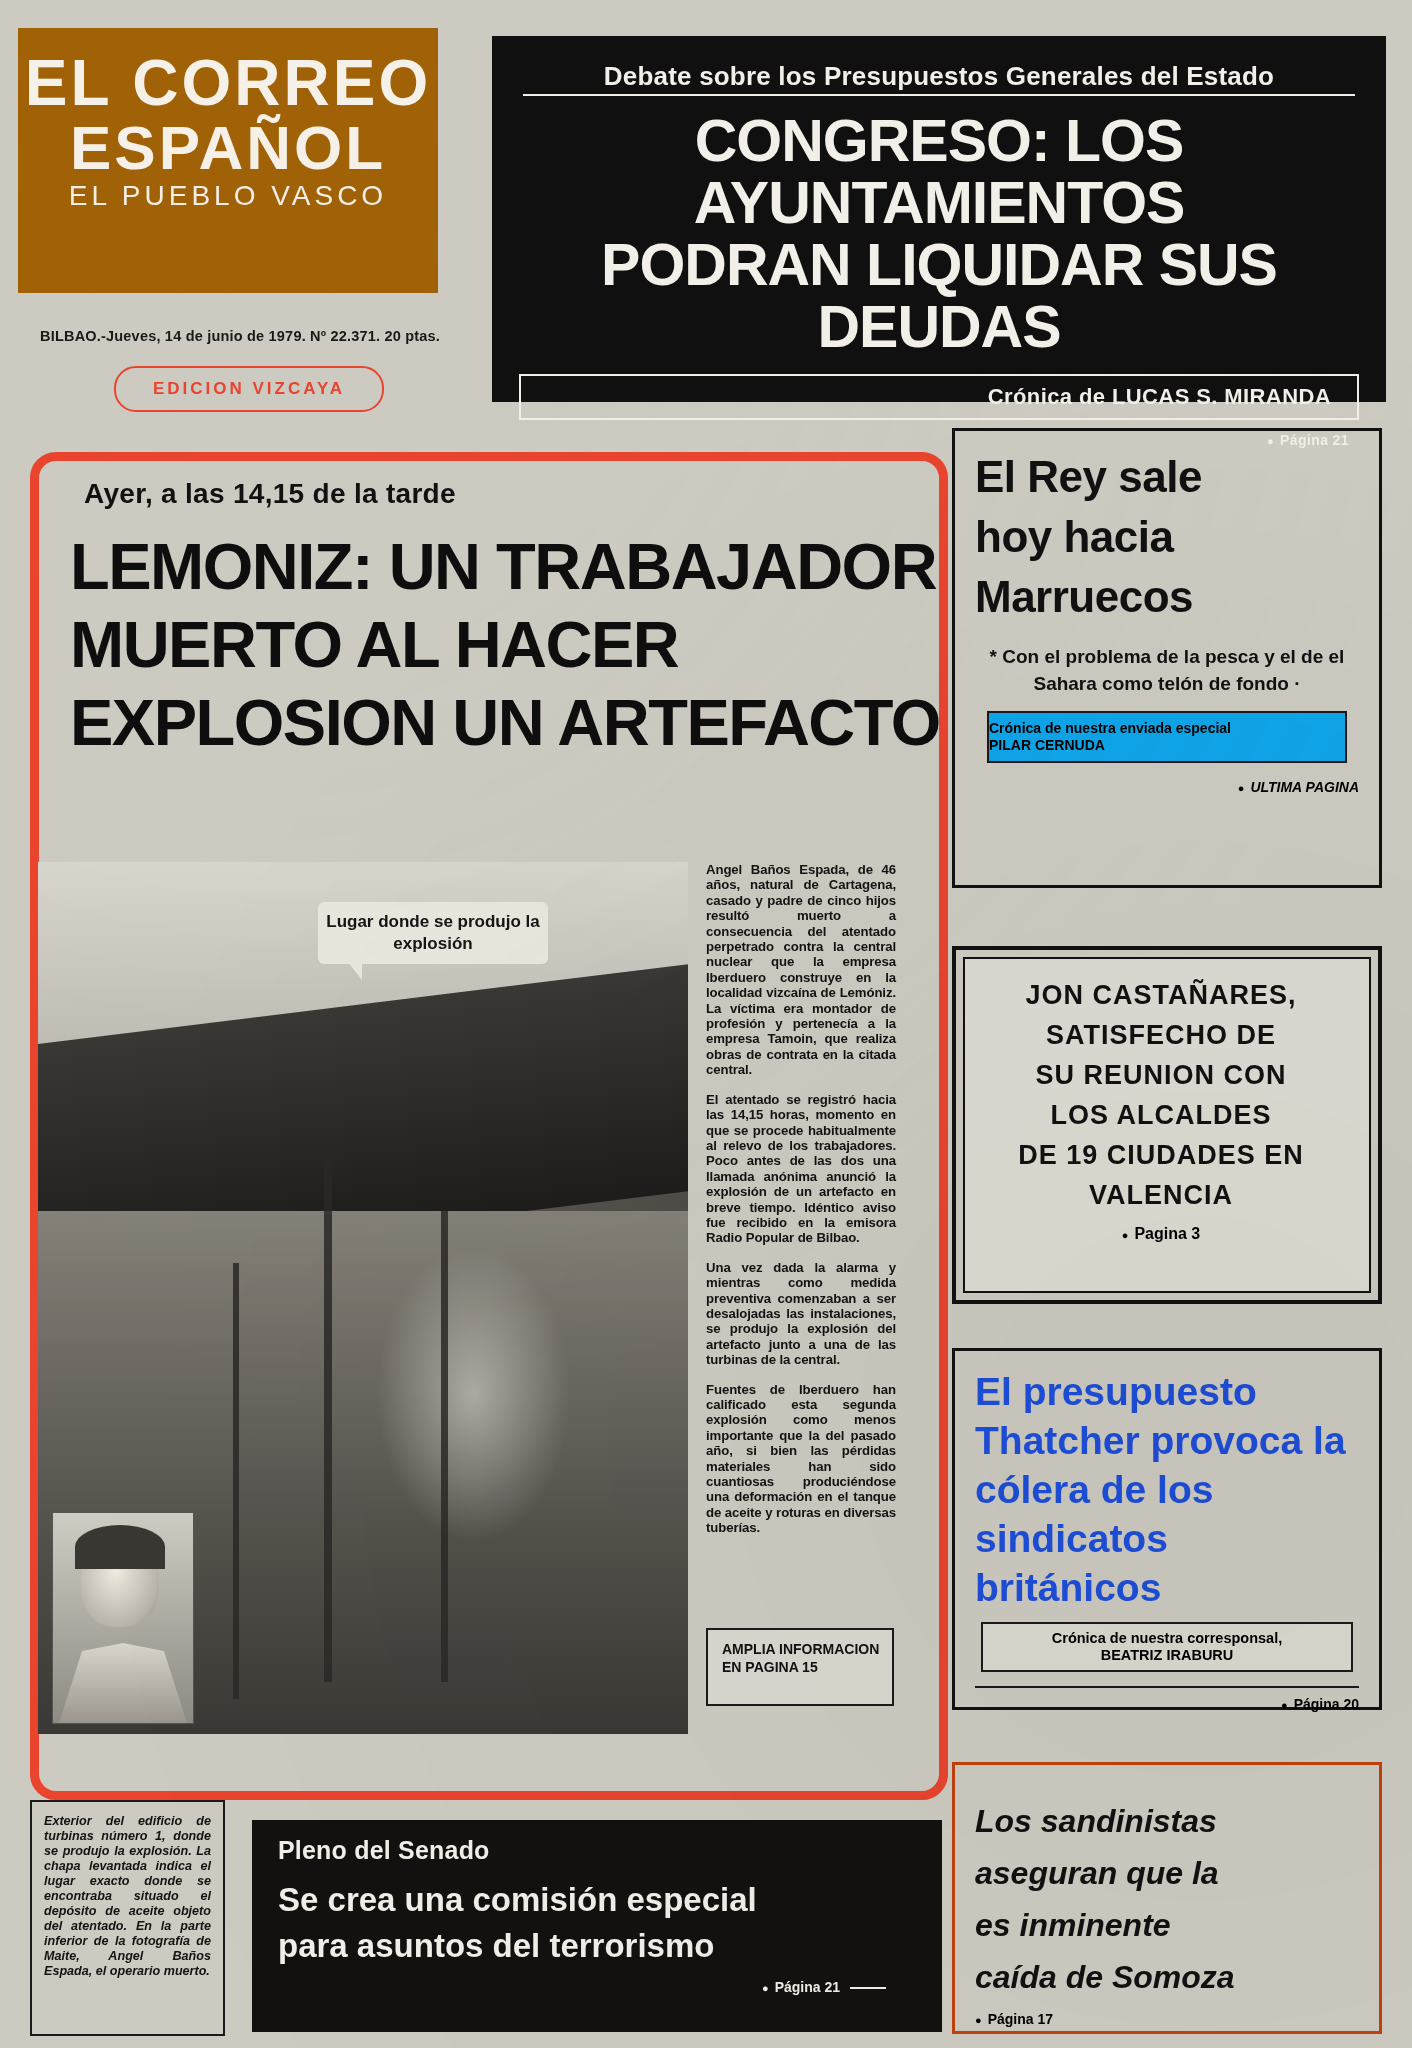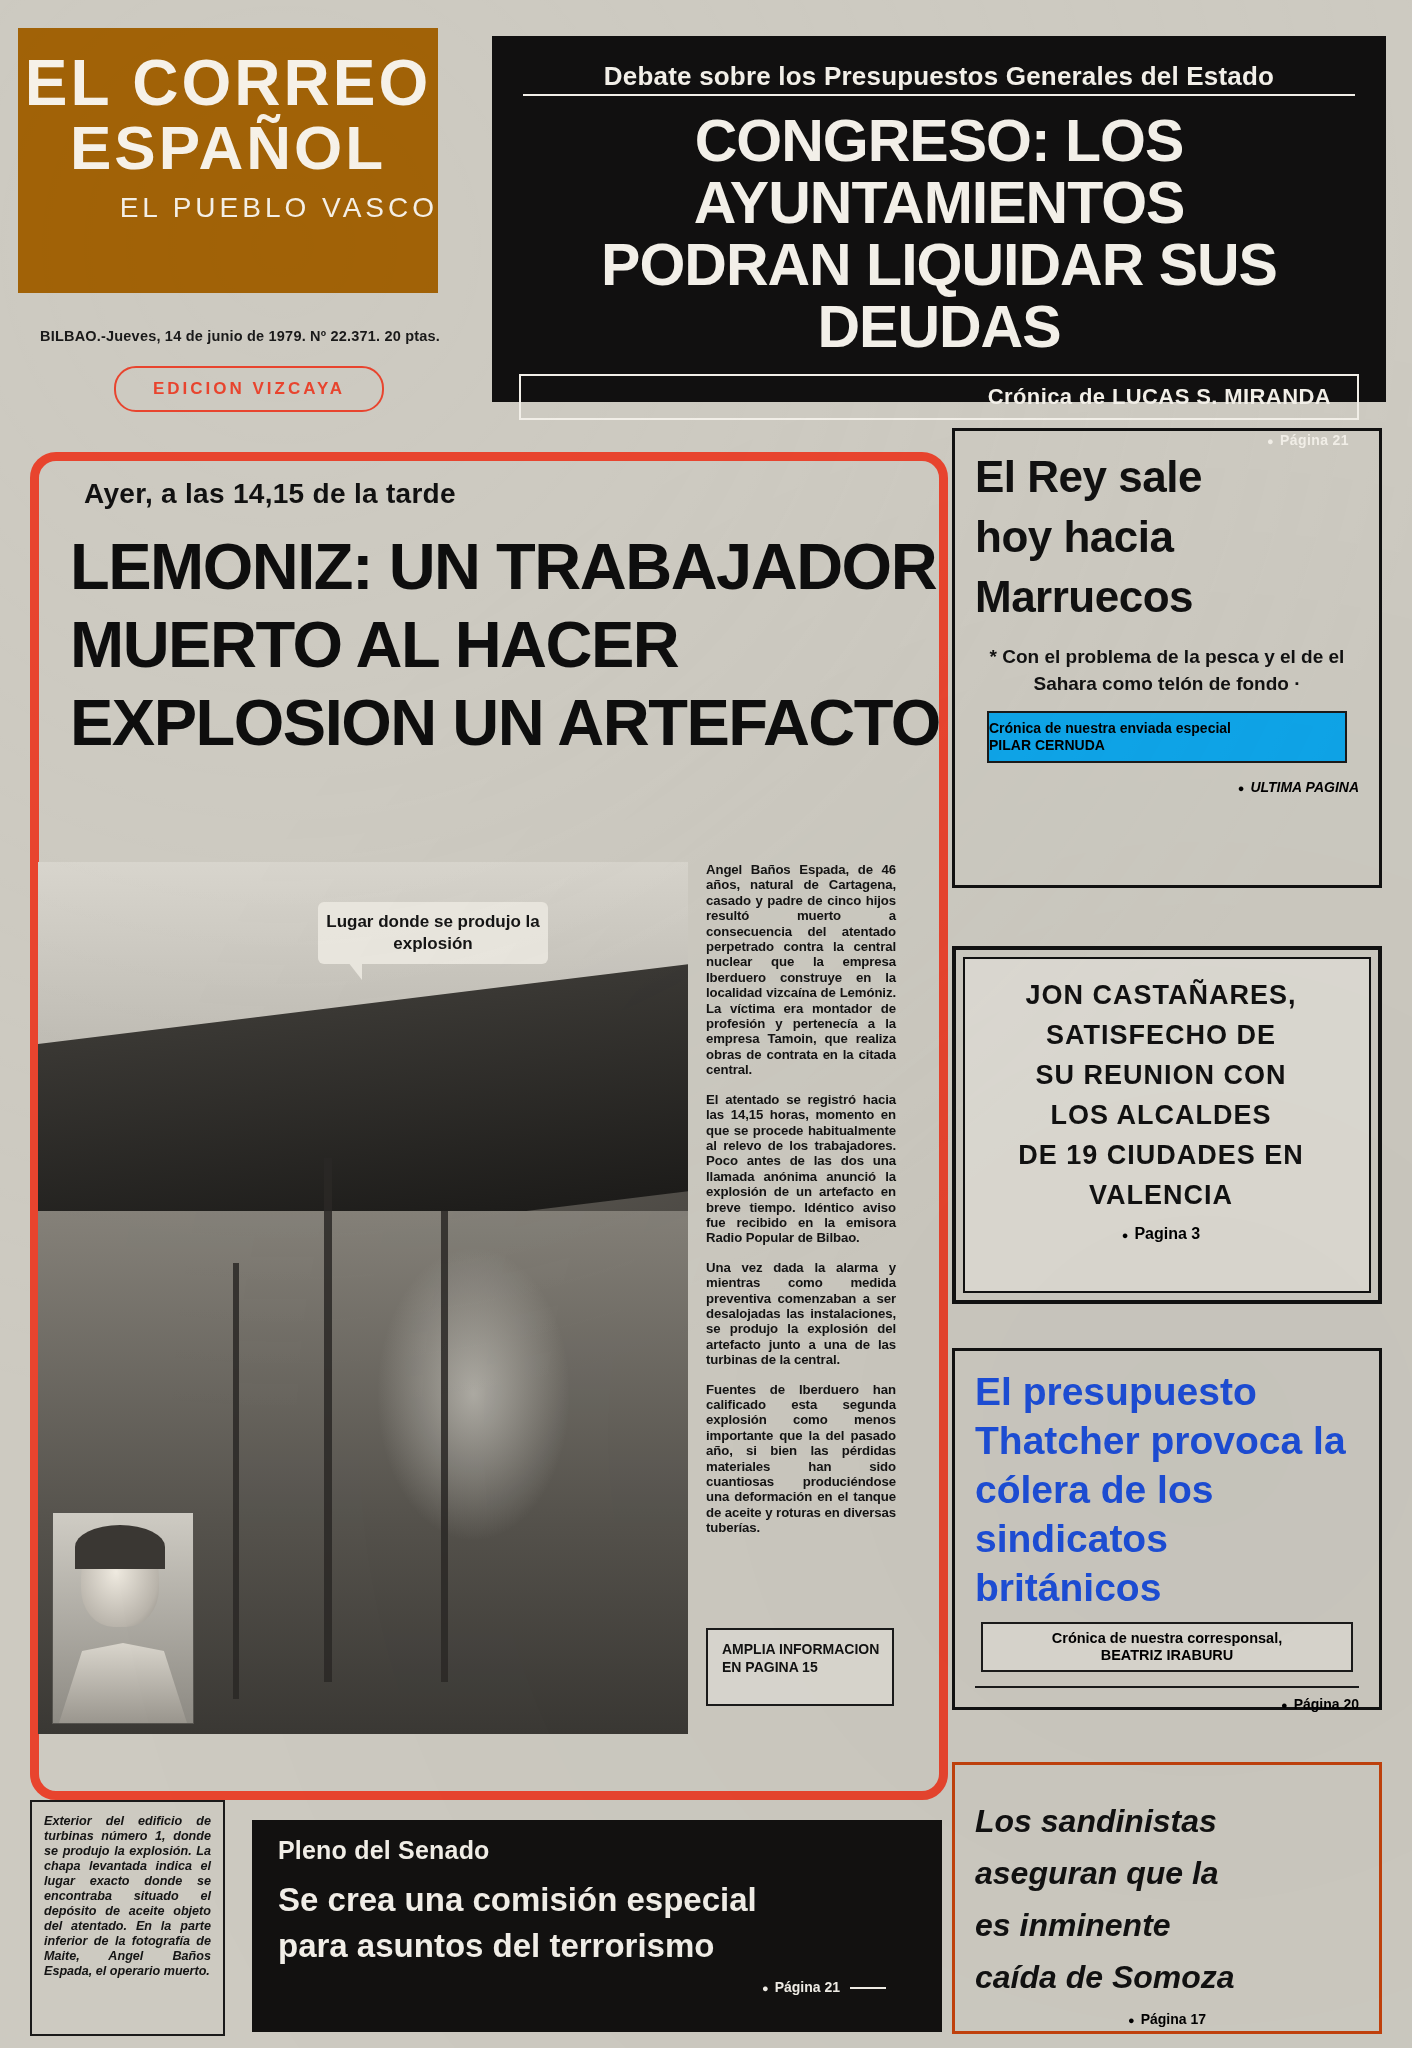--- a/index.html
+++ b/index.html
@@ -53,22 +53,21 @@
     font-size: 64px; line-height: 66px; padding-top: 22px;
     letter-spacing: 3px;
   }
   #masthead-title2 {
     font-size: 62px; line-height: 64px; letter-spacing: 3px;
   }
   #masthead-sub {
     color: #f4efe6;
     font-size: 28px;
     letter-spacing: 4px;
-    text-align: right;
-    margin-top: 12px;
+    text-align: center;
     font-weight: 500;
   }
   #masthead-meta {
     position: absolute;
     left: 22px; top: 300px;
     width: 420px;
     font-size: 14.5px;
     font-weight: bold;
     color: #1a1a1a;
     letter-spacing: .2px;
@@ -433,21 +432,21 @@
     padding: 30px 20px;
   }
   .sd-line {
     font-size: 32px;
     line-height: 52px;
     font-weight: bold;
     font-style: italic;
     color: #111;
   }
   #sd-page {
-    text-align: center;
+    text-align: left;
     font-size: 14px;
     font-weight: bold;
     margin-top: 8px;
   }
 </style>
 </head>
 <body>
 
 <div id="page">
 

